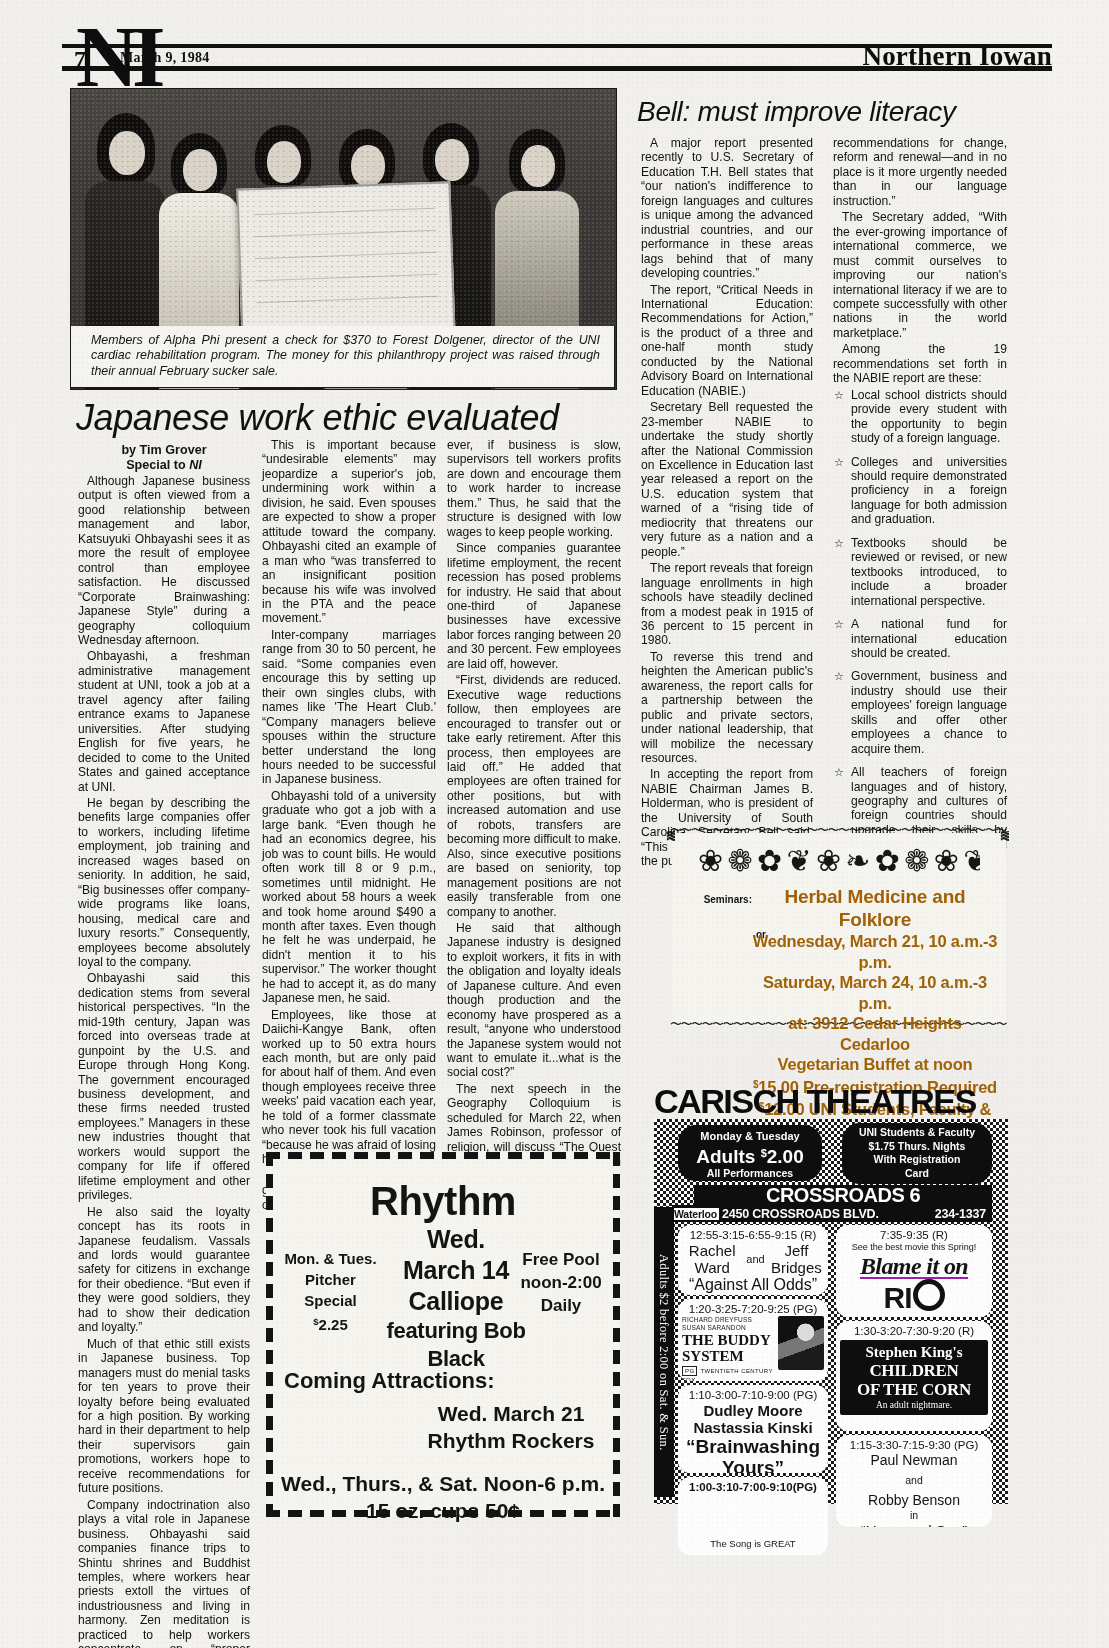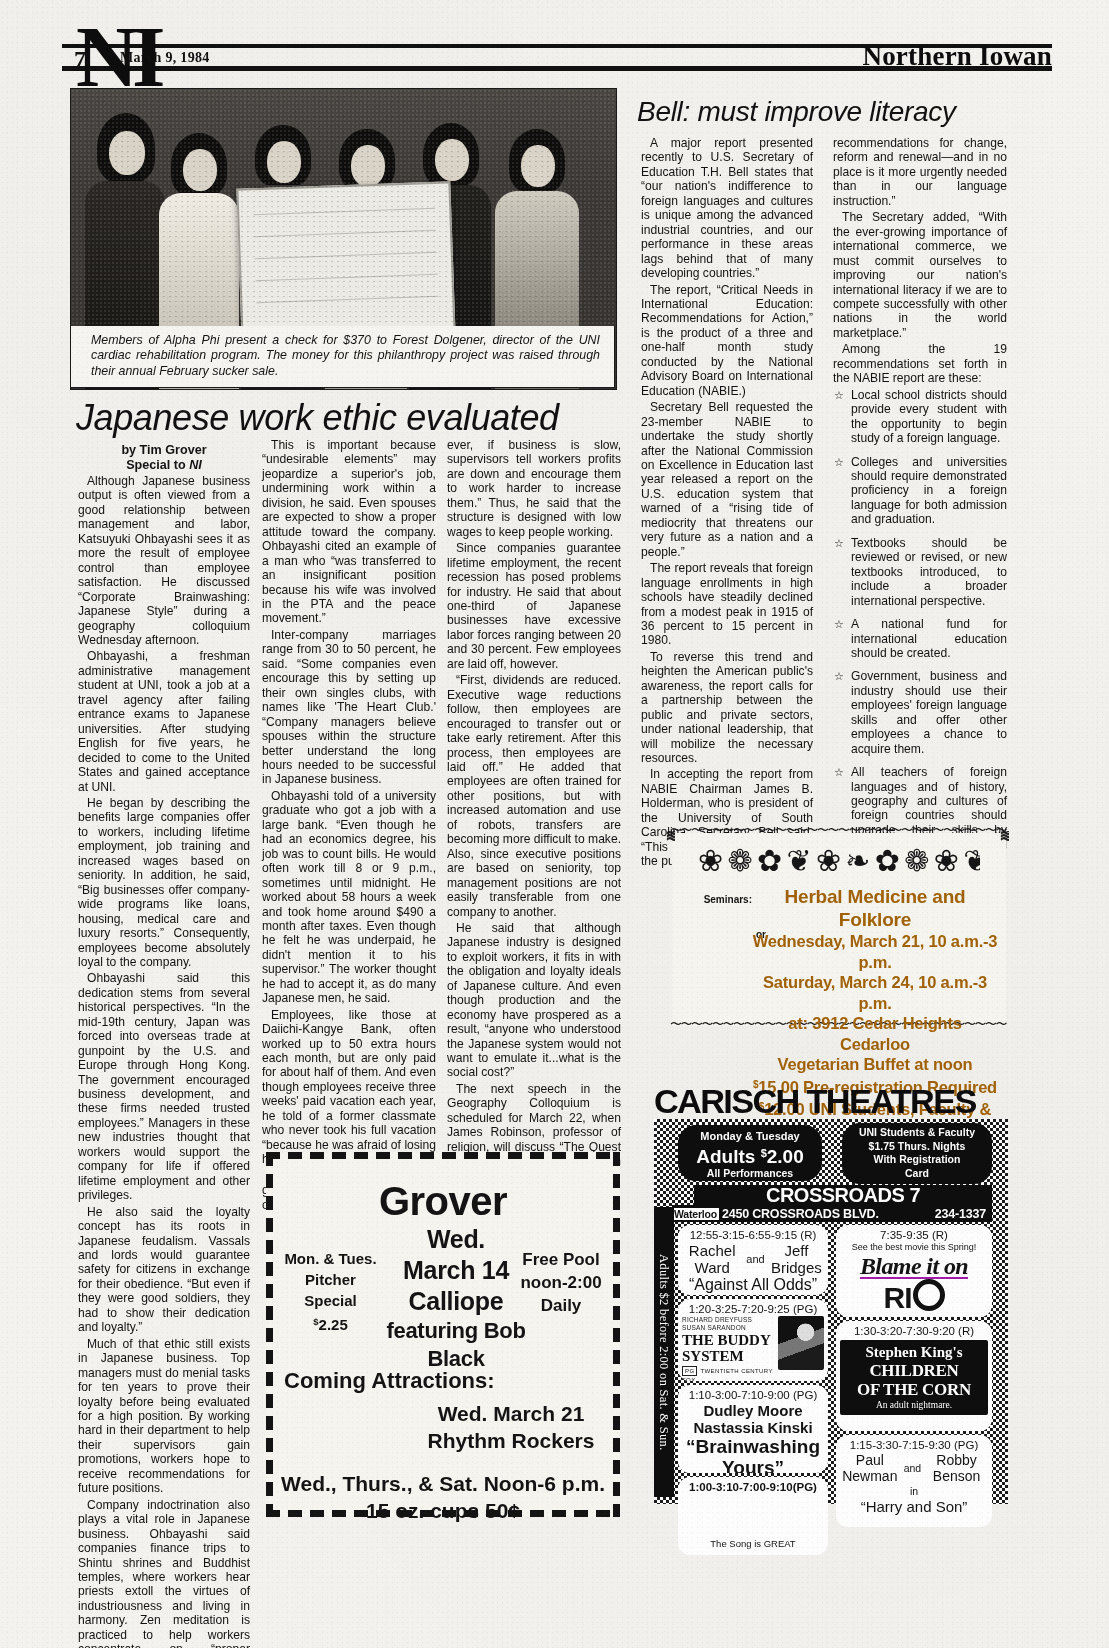--- a/index.html
+++ b/index.html
@@ -241,21 +241,21 @@
     display:inline-block;width:22px;height:22px;border:5px solid #111;border-radius:50%;
     vertical-align:-3px;margin-left:1px;}
   #m-corn{left:182px;top:202px;width:156px;height:110px;}
   #m-corn .plate{
     background:#0e0e0e;color:#fff;border-radius:2px;padding:4px 2px;margin-top:2px;
     font-family:"Liberation Serif",serif;}
   #m-corn .sk{font-size:15px;line-height:17px;font-weight:700;}
   #m-corn .c1{font-size:17px;line-height:19px;font-weight:700;letter-spacing:-.3px;}
   #m-corn .sub{font-size:9.5px;line-height:12px;}
   #m-harry{left:182px;top:316px;width:156px;height:92px;}
-  #m-harry .cast{display:flex;justify-content:center;align-items:center;gap:4px;font-size:14px;line-height:16px;}
+  #m-harry .cast{display:flex;justify-content:center;align-items:center;gap:4px;font-size:14px;line-height:16px;flex-direction:column;}
   #m-harry .cast .sm{font-size:10.5px;}
   #m-harry .inw{font-size:10.5px;line-height:14px;}
   #m-harry .tt{font-size:15px;line-height:18px;}
 
   
   .stebs{
     position:absolute;left:266px;top:1152px;width:354px;height:365px;
     background:#f6f4ef;box-sizing:border-box;
   }
   .dash{position:absolute;background:
@@ -448,21 +448,21 @@
       <div class="l1">Monday &amp; Tuesday</div>
       <div class="l2"><span>Adults</span> <sup>$</sup><span>2.00</span></div>
       <div class="l3">All Performances</div>
     </div>
     <div class="cpill" id="pill-uni">
       <div>UNI Students &amp; Faculty</div>
       <div>$1.75 Thurs. Nights</div>
       <div>With Registration</div>
       <div>Card</div>
     </div>
-    <div class="cr7-bar">CROSSROADS 7</div>
+    <div class="cr7-bar">CROSSROADS 6</div>
     <div class="cr7-addr">
       <span class="wl">Waterloo</span>
       <span>2450 CROSSROADS BLVD.</span>
       <span class="ph">234-1337</span>
     </div>
     <div class="vstrip">Adults $2 before 2:00 on Sat. &amp; Sun.</div>
 
     <div class="mbox" id="m-odds">
       <div class="mtime">12:55-3:15-6:55-9:15 (R)</div>
       <div class="cast">
@@ -529,21 +529,21 @@
       <div class="inw">in</div>
       <div class="tt">“Harry and Son”</div>
     </div>
   </div>
 
   <div class="stebs">
     <div class="dash h t"></div>
     <div class="dash h b"></div>
     <div class="dash v l"></div>
     <div class="dash v r"></div>
-    <div class="bigname">Grover</div>
+    <div class="bigname">Rhythm</div>
     <div class="ctr">
       <div>Wed.</div>
       <div>March 14</div>
       <div>Calliope</div>
       <div class="feat">featuring Bob Black</div>
     </div>
     <div class="left">
       <div>Mon. &amp; Tues.</div>
       <div>Pitcher</div>
       <div>Special</div>

